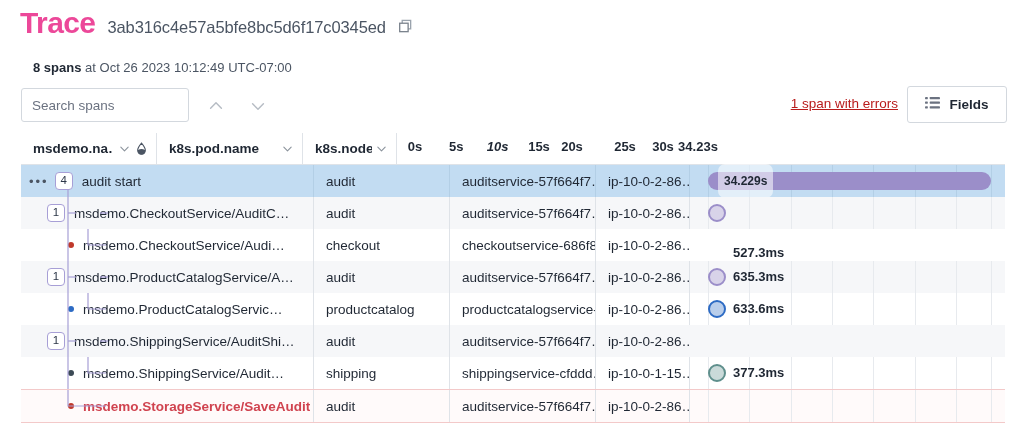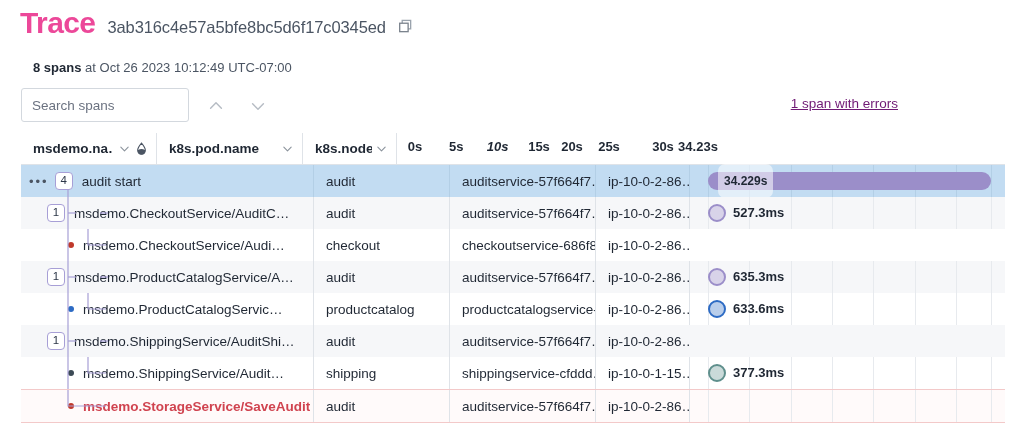--- a/index.html
+++ b/index.html
@@ -54,21 +54,21 @@
     border:1px solid transparent;border-radius:3px;background:transparent;
     display:flex;align-items:center;justify-content:center;
     cursor:pointer;
   }
   .nav-up{left:196px;}
   .nav-down{left:238px;}
   .chev{display:block;}
 
   .errors-link{
     position:absolute;right:126px;top:96px;
-    font-size:13.5px;color:#701a75;text-decoration:underline;
+    font-size:13.5px;color:#b91c1c;text-decoration:underline;
     cursor:pointer;white-space:nowrap;
   }
   .fields-btn{
     position:absolute;right:17px;top:86px;
     height:37px;min-width:100px;
     border:1px solid #d3d8de;border-radius:3px;background:#fff;
     display:flex;align-items:center;justify-content:center;gap:9px;
     padding:0 14px;box-sizing:border-box;
     font-size:13.5px;font-weight:bold;color:#1f2733;
     cursor:pointer;
@@ -216,20 +216,33 @@
   <div class="nav-btn nav-down">
     <span>
       <svg class="chev" width="18" height="18" viewBox="0 0 20 20">
         <path d="M4 7.5 L10 13.5 L16 7.5" fill="none" stroke="#b6bcc4" stroke-width="1.6" stroke-linecap="round" stroke-linejoin="round"></path>
       </svg>
     </span>
   </div>
 
   <a class="errors-link">1 span with errors</a>
 
+  <div class="fields-btn">
+    <span>
+      <svg width="15" height="14" viewBox="0 0 16 15">
+        <rect x="0" y="1" width="3" height="2.4" rx=".5" fill="#6b7280"></rect>
+        <rect x="5" y="1" width="11" height="2.4" rx=".5" fill="#6b7280"></rect>
+        <rect x="0" y="6" width="3" height="2.4" rx=".5" fill="#6b7280"></rect>
+        <rect x="5" y="6" width="11" height="2.4" rx=".5" fill="#6b7280"></rect>
+        <rect x="0" y="11" width="3" height="2.4" rx=".5" fill="#6b7280"></rect>
+        <rect x="5" y="11" width="11" height="2.4" rx=".5" fill="#6b7280"></rect>
+      </svg>
+    </span>
+    <span>Fields</span>
+  </div>
 
   <div class="table">
     <div class="thead">
 
 
       <div class="th col-service">
         <span class="lbl">msdemo.na…</span>
         <span class="hicon" style="margin-left:6px;margin-right:6px;">
           <svg width="11" height="11" viewBox="0 0 12 12">
               <path d="M2 4.5 L6 8.5 L10 4.5" fill="none" stroke="#8b939c" stroke-width="1.2" stroke-linecap="round" stroke-linejoin="round"></path>
@@ -262,21 +275,21 @@
         </span>
       </div>
 
       <div class="th col-time">
         <div class="tick-row" id="tick-row">
             <div class="tick" style="left: 18px;">0s</div>
             <div class="tick" style="left: 59.338px;">5s</div>
             <div class="tick" style="left: 100.676px; font-style: italic;">10s</div>
             <div class="tick" style="left: 142.014px;">15s</div>
             <div class="tick" style="left: 175px;">20s</div>
-            <div class="tick" style="left: 212px;">25s</div>
+            <div class="tick" style="left: 228px;">25s</div>
             <div class="tick" style="left: 266.028px;">30s</div>
             <div class="tick" style="left: 301px;">34.23s</div>
           </div>
       </div>
     </div>
 
     <div id="tbody">
         <div class="row selected">
           <div class="cell c-name">
             <span class="dots">•••</span>
@@ -323,21 +336,21 @@
           <div class="cell c-time">
             <div class="gridline" style="left: 18px;"></div>
             <div class="gridline" style="left: 59.338px;"></div>
             <div class="gridline" style="left: 100.676px;"></div>
             <div class="gridline" style="left: 142.014px;"></div>
             <div class="gridline" style="left: 183.352px;"></div>
             <div class="gridline" style="left: 224.69px;"></div>
             <div class="gridline" style="left: 266.028px;"></div>
             <div class="gridline" style="left: 301px;"></div>
             <div class="minibar" style="left: 18px; border-color: rgb(155, 142, 201); background: rgba(155, 142, 201, 0.333);"></div>
-            <span class="minilabel" style="left: 43px;">527.3ms</span>
+            <span class="minilabel" style="left: 43px; margin-top: 40px;">527.3ms</span>
           </div>
         </div>
         <div class="row">
           <div class="cell c-name">
             <div style="display: flex; align-items: center; overflow: hidden; flex: 1 1 0%; padding-left: 39px;">
               <span class="leafdot" style="background: rgb(192, 57, 43);"></span>
               <span class="nm">msdemo.CheckoutService/Audi…</span>
             </div>
             <svg class="tree" width="293" height="32">
               <path d="M47 0 V32" stroke="#a79fd6" stroke-width="1.2" fill="none"></path>

